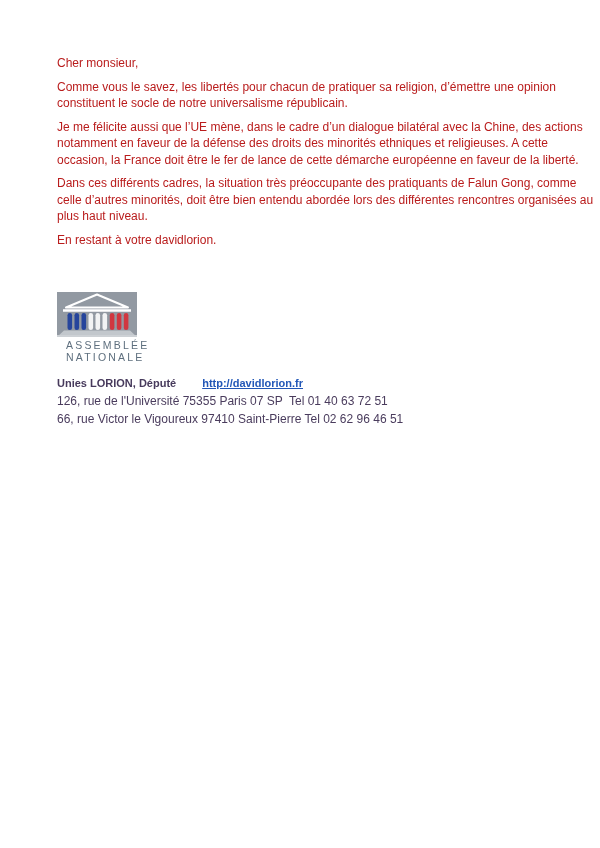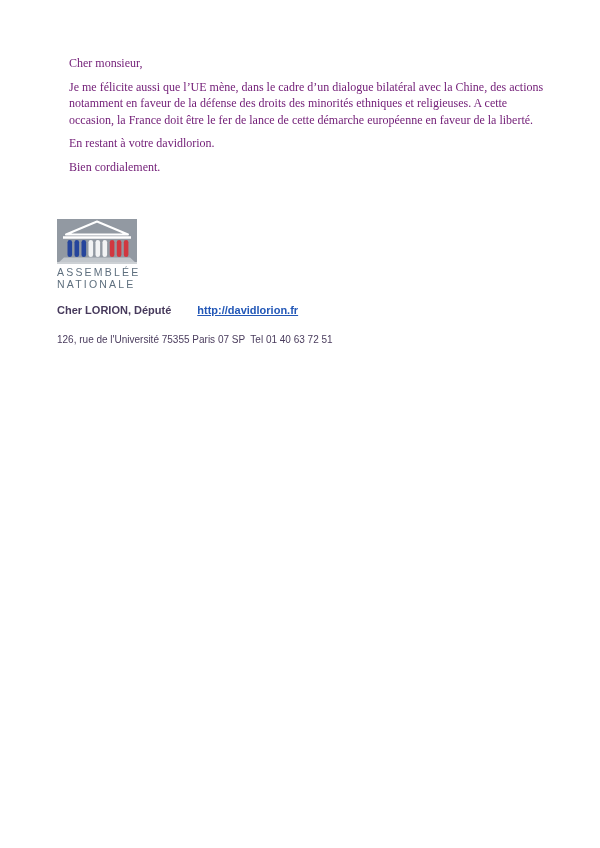--- a/index.html
+++ b/index.html
@@ -11,80 +11,80 @@
     position: relative;
     width: 600px;
     height: 848px;
     background: #ffffff;
     box-sizing: border-box;
     padding: 55px 55px 0 57px;
     overflow: hidden;
   }
   
   .letter-body {
-    font-family: Liberation Serif, serif;
+    font-family: Liberation Sans, sans-serif;
     font-size: 12px;
     line-height: 16.5px;
-    color: #701a75;
-    margin-left: 12px;
+    color: #b91c1c;
   }
   .letter-body p {
     margin: 0 0 7px 0;
     white-space: nowrap;
   }
   
   .signature-block {
     margin-top: 44px;
     font-family: "Liberation Sans", "DejaVu Sans", sans-serif;
   }
   .an-logo { width: 86px; }
   .an-emblem { display: block; }
   .an-wordmark {
     margin-top: 2px;
     font-size: 10.5px;
     line-height: 12px;
     letter-spacing: 2.2px;
     color: #5e6f7e;
     font-weight: 400;
   }
-  .an-wordmark span { display: block; }
+  .an-wordmark span { display: block; margin-left: 9px; }
   .sig-name-row {
     margin-top: 13px;
     font-size: 11px;
     line-height: 14px;
   }
   .sig-name {
     font-weight: bold;
     color: #473a5c;
   }
   .sig-link {
     font-weight: bold;
     color: #2257b7;
     text-decoration: underline;
     margin-left: 26px;
     cursor: pointer;
   }
   .sig-addr {
-    margin-top: 16px;
-    font-size: 10px;
+    margin-top: 4px;
+    font-size: 12px;
     line-height: 14px;
     color: #4a3c5d;
     white-space: pre-wrap;
   }
 </style>
 </head>
 <body>
 
 <div class="page">
 
   <div class="letter-body">
     <p>Cher monsieur,</p>
+    <p>Comme vous le savez, les libertés pour chacun de pratiquer sa religion, d’émettre une opinion<br>constituent le socle de notre universalisme républicain.</p>
     <p>Je me félicite aussi que l’UE mène, dans le cadre d’un dialogue bilatéral avec la Chine, des actions<br>notamment en faveur de la défense des droits des minorités ethniques et religieuses. A cette<br>occasion, la France doit être le fer de lance de cette démarche européenne en faveur de la liberté.</p>
+    <p>Dans ces différents cadres, la situation très préoccupante des pratiquants de Falun Gong, comme<br>celle d’autres minorités, doit être bien entendu abordée lors des différentes rencontres organisées au<br>plus haut niveau.</p>
     <p>En restant à votre davidlorion.</p>
-    <p>Bien cordialement.</p>
   </div>
 
   <div class="signature-block">
 
     <div class="an-logo">
       <svg class="an-emblem" width="80" height="45" viewBox="0 0 80 45" xmlns="http://www.w3.org/2000/svg">
 
         <rect x="0" y="0" width="80" height="45" fill="#9299a2"></rect>
 
         <polygon points="0,45 7,38.5 73,38.5 80,45" fill="#c2c7cc"></polygon>
@@ -106,20 +106,21 @@
           <rect x="66.8" y="21" width="4.6" height="17" rx="2.3" fill="#d13740"></rect>
         </g>
       </svg>
       <div class="an-wordmark">
         <span>ASSEMBLÉE</span>
         <span>NATIONALE</span>
       </div>
     </div>
 
     <div class="sig-name-row">
-      <span class="sig-name">Cher LORION, Député</span><a class="sig-link">http://davidlorion.fr</a>
+      <span class="sig-name">Unies LORION, Député</span><a class="sig-link">http://davidlorion.fr</a>
     </div>
 
     <div class="sig-addr">126, rue de l'Université 75355 Paris 07 SP  Tel 01 40 63 72 51</div>
+    <div class="sig-addr">66, rue Victor le Vigoureux 97410 Saint-Pierre Tel 02 62 96 46 51</div>
 
   </div>
 
 </div>
 
 </body></html>

